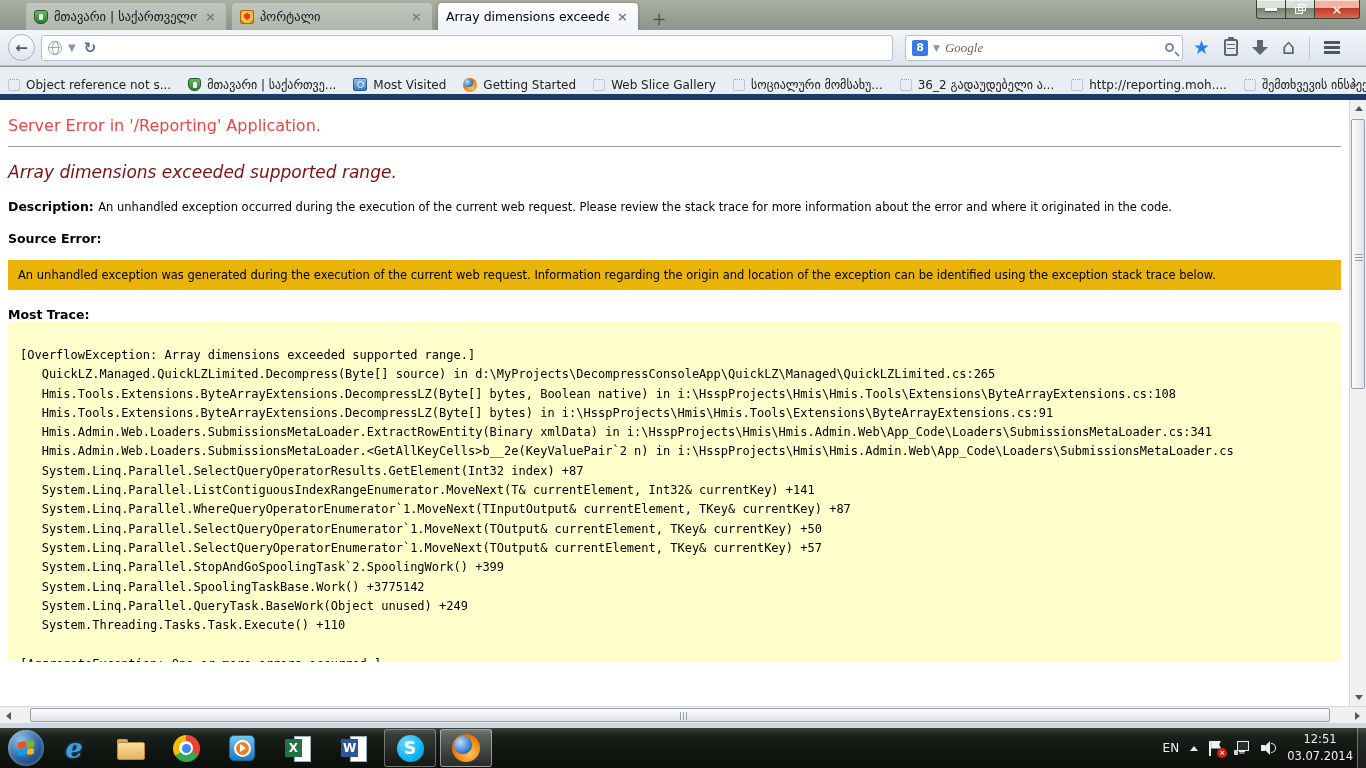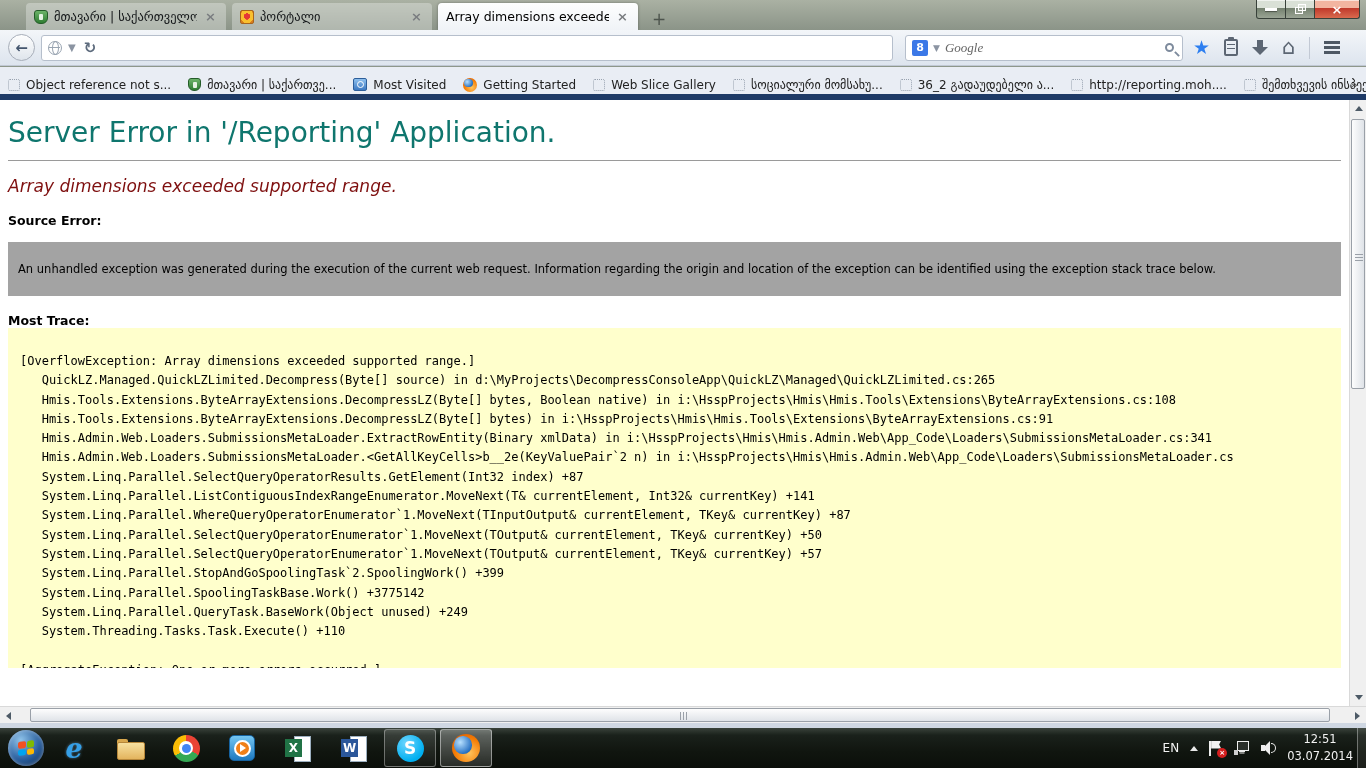--- a/index.html
+++ b/index.html
@@ -84,27 +84,27 @@
   .bm-smart::after { content:''; position:absolute; left:3px; top:2px; width:5px; height:5px; border:1.5px solid #fff; border-radius:50%; }
   .ff-ball { border-radius:50%; background:radial-gradient(circle at 62% 68%, #ffc45e, #f57d05 55%, #d14d00); position:relative; flex:0 0 auto; }
   .ff-ball::after { content:''; position:absolute; left:8%; top:8%; width:62%; height:62%; border-radius:50%;
     background:radial-gradient(circle at 35% 35%, #b7e0ff, #2a73c4 70%, #1a4f93); }
   .bm-chevron { position:absolute; right:8px; color:#555; font-size:13px; }
 
   
   .page-strip { position:absolute; top:94px; left:0; width:1366px; height:6px; background:#1e3a66; }
   .content { position:absolute; top:100px; left:0; width:1349px; height:606px; background:#fff; overflow:hidden;
     font-family:"DejaVu Sans", sans-serif; color:#000; padding:0 8px; }
-  h1.err { margin-top:16px; font-size:28px; font-weight:normal; color:#0f766e; }
+  h1.err { margin-top:16px; font-size:16px; font-weight:normal; color:#ef4444; }
   .rule { border:none; border-top:1px solid #9a9a9a; margin-top:11px; }
   h2.err { margin-top:15px; font-size:17px; font-weight:normal; font-style:italic; color:#7e0f0f; }
   .pline { margin-top:17px; font-size:11.5px; }
   .pline b { font-size:12.5px; }
   .subhead { margin-top:17px; font-size:12.5px; font-weight:bold; }
-  .ybox { margin-top:14px; background:#a3a3a3; padding:20px 10px; font-size:11.5px; }
+  .ybox { margin-top:14px; background:#eab308; padding:8px 10px; font-size:11.5px; }
   .stackbox { background:#ffffcc; height:340px; padding:24px 0 0 12px; overflow:hidden; }
   .stackbox pre { font-family:"DejaVu Sans Mono", monospace; font-size:12px; line-height:19.3px; white-space:pre; }
 
   
   .vscroll { position:absolute; top:100px; right:0; width:17px; height:606px; background:#f0f0f0; border-left:1px solid #d9d9d9; }
   .sb-btn { position:absolute; left:0; width:17px; height:17px; background:#f0f0f0; display:flex; align-items:center; justify-content:center; }
   .tri-up { border-left:4px solid transparent; border-right:4px solid transparent; border-bottom:5px solid #4d5a66; }
   .tri-dn { border-left:4px solid transparent; border-right:4px solid transparent; border-top:5px solid #4d5a66; }
   .tri-lf { border-top:4px solid transparent; border-bottom:4px solid transparent; border-right:5px solid #4d5a66; }
   .tri-rt { border-top:4px solid transparent; border-bottom:4px solid transparent; border-left:5px solid #4d5a66; }
@@ -276,20 +276,21 @@
       <span>შემთხვევის ინსპექტი...</span>
     </span>
   <span class="bm-chevron">»</span>
 </div>
 
 <div class="page-strip"></div>
 <div class="content">
   <h1 class="err">Server Error in '/Reporting' Application.</h1>
   <hr class="rule">
   <h2 class="err">Array dimensions exceeded supported range.</h2>
+  <p class="pline"><b>Description: </b><span>An unhandled exception occurred during the execution of the current web request. Please review the stack trace for more information about the error and where it originated in the code.</span></p>
   <p class="subhead">Source Error:</p>
   <div class="ybox">An unhandled exception was generated during the execution of the current web request. Information regarding the origin and location of the exception can be identified using the exception stack trace below.</div>
   <p class="subhead">Most Trace:</p>
   <div class="stackbox">
     <pre>[OverflowException: Array dimensions exceeded supported range.]
    QuickLZ.Managed.QuickLZLimited.Decompress(Byte[] source) in d:\MyProjects\DecompressConsoleApp\QuickLZ\Managed\QuickLZLimited.cs:265
    Hmis.Tools.Extensions.ByteArrayExtensions.DecompressLZ(Byte[] bytes, Boolean native) in i:\HsspProjects\Hmis\Hmis.Tools\Extensions\ByteArrayExtensions.cs:108
    Hmis.Tools.Extensions.ByteArrayExtensions.DecompressLZ(Byte[] bytes) in i:\HsspProjects\Hmis\Hmis.Tools\Extensions\ByteArrayExtensions.cs:91
    Hmis.Admin.Web.Loaders.SubmissionsMetaLoader.ExtractRowEntity(Binary xmlData) in i:\HsspProjects\Hmis\Hmis.Admin.Web\App_Code\Loaders\SubmissionsMetaLoader.cs:341
    Hmis.Admin.Web.Loaders.SubmissionsMetaLoader.&lt;GetAllKeyCells&gt;b__2e(KeyValuePair`2 n) in i:\HsspProjects\Hmis\Hmis.Admin.Web\App_Code\Loaders\SubmissionsMetaLoader.cs

